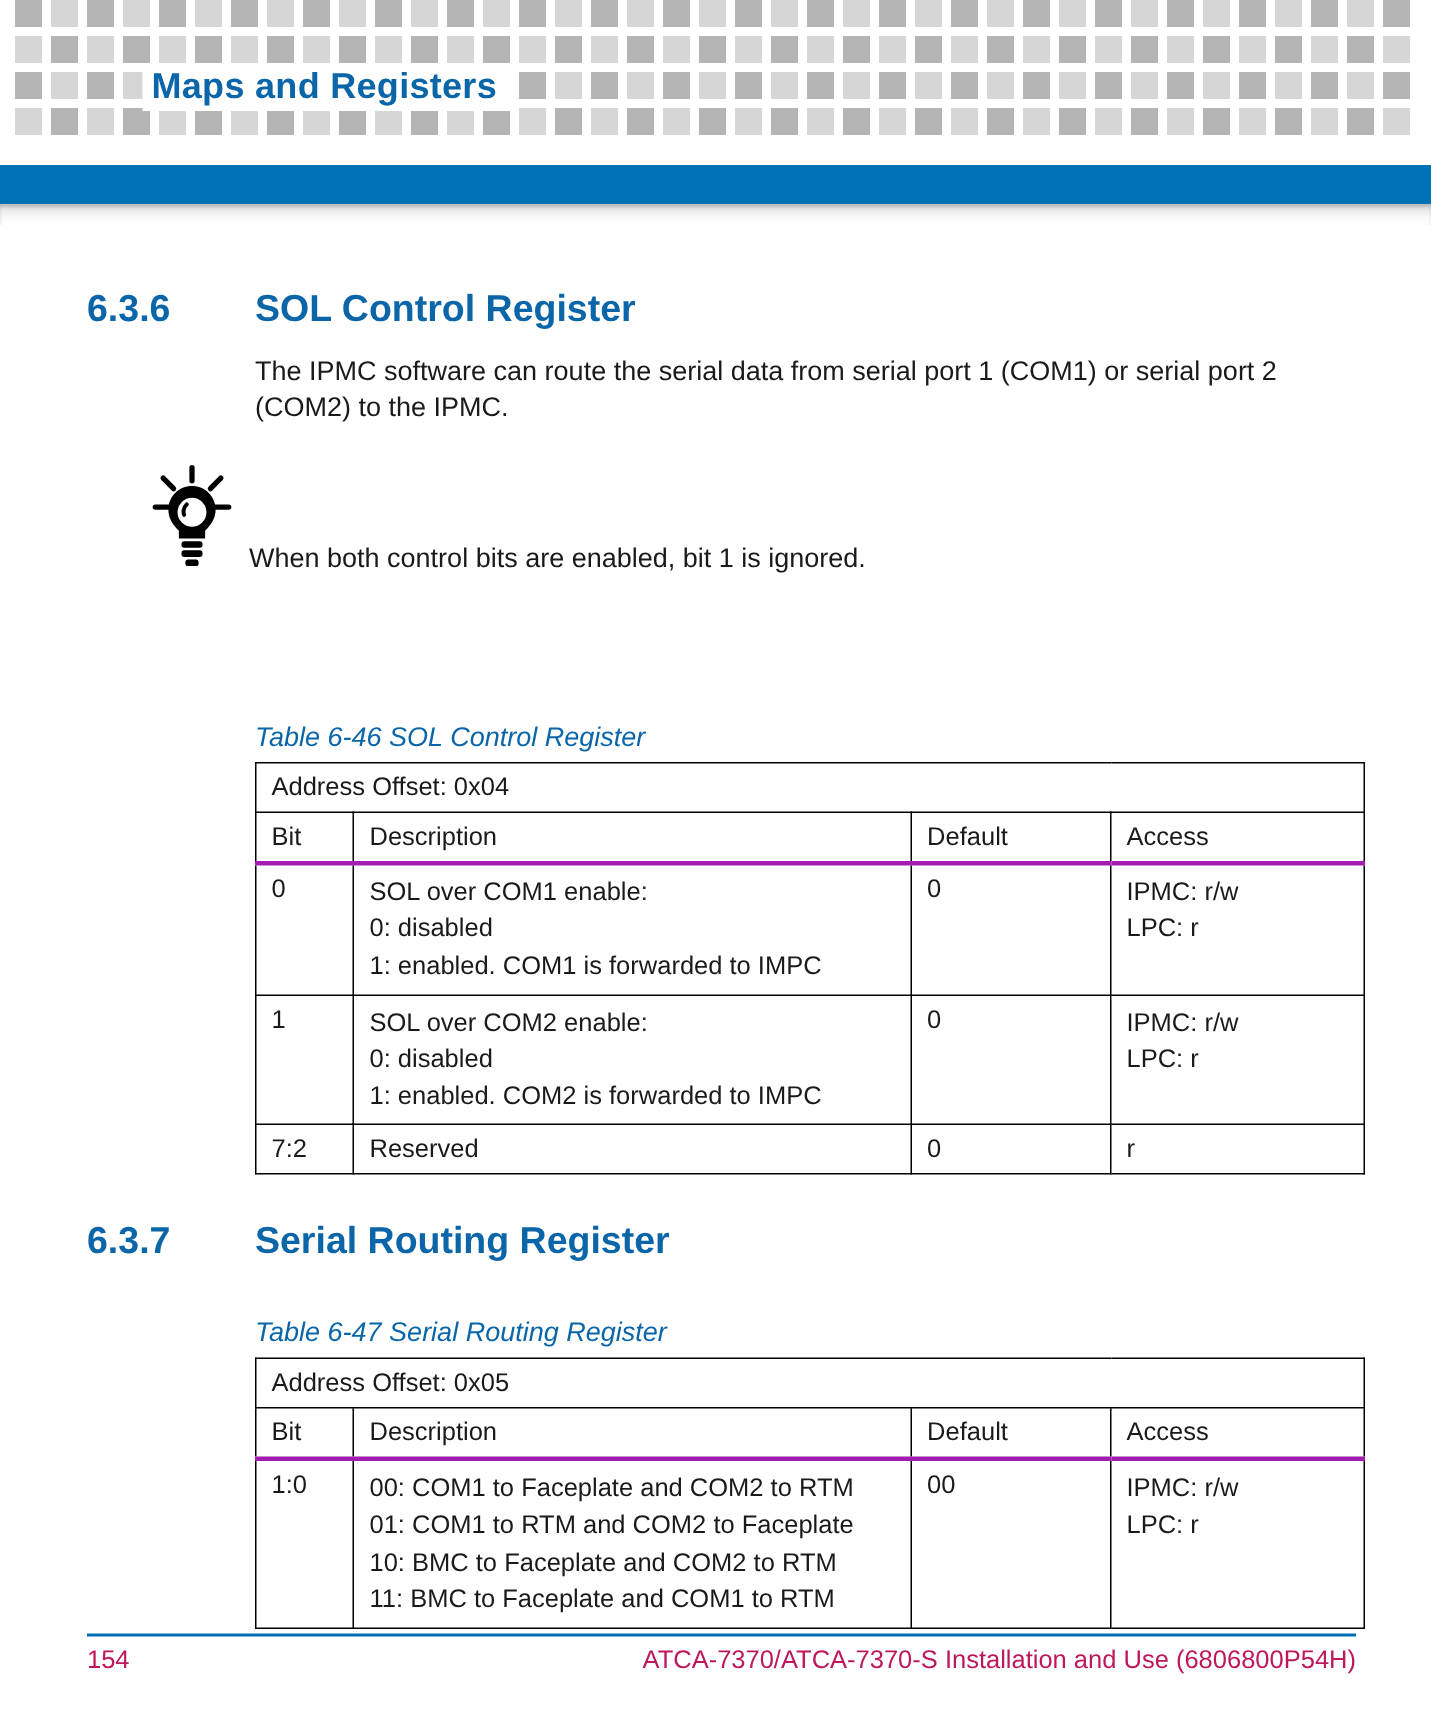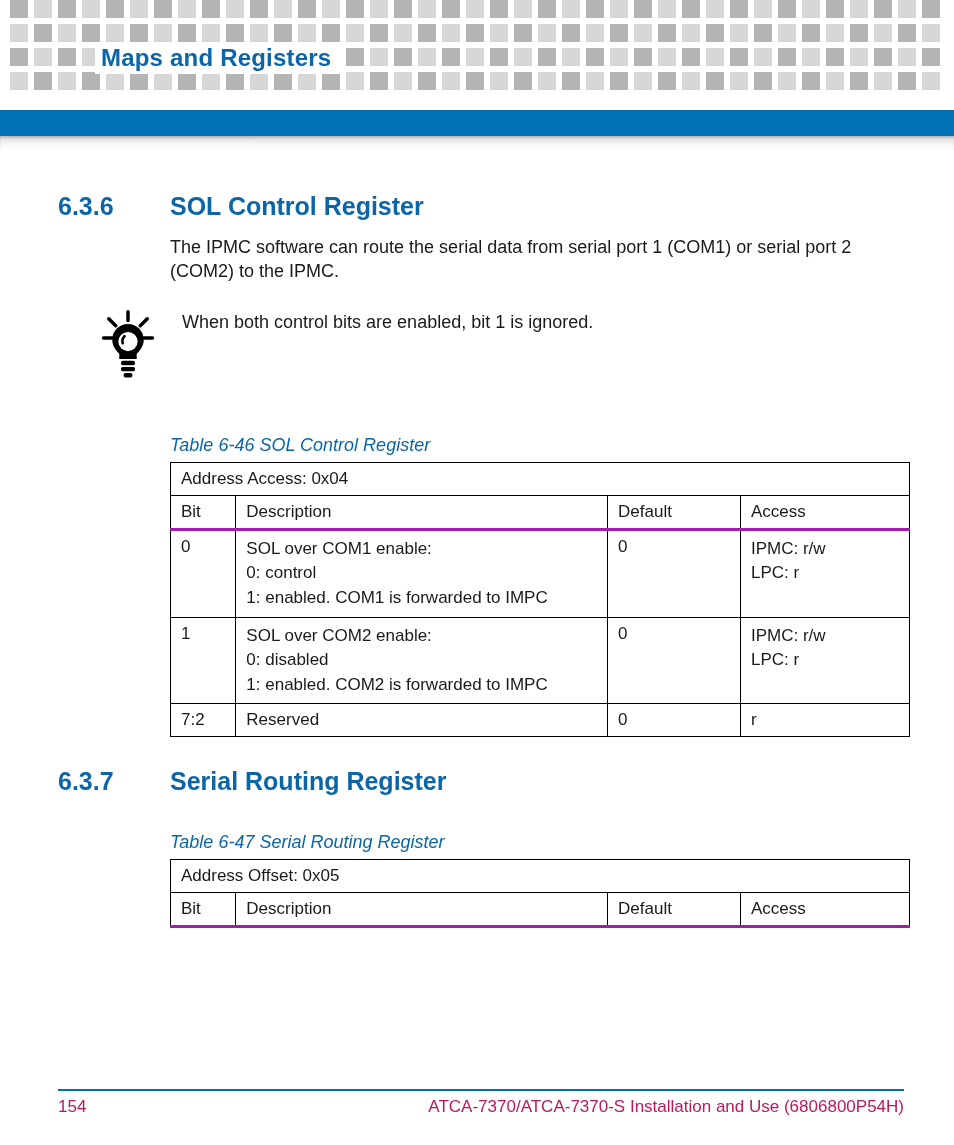--- a/index.html
+++ b/index.html
@@ -64,37 +64,37 @@
   .sectitle { font-weight:700; font-size:25px; color:#0a66a8; }
   .bodytext {
     margin-left:112px;
     font-size:18px;
     line-height:1.35;
     margin-top:14px;
     color:#1a1a1a;
   }
   .tiprow {
     display:flex;
-    align-items:flex-start;
-    gap:26px;
+    align-items:flex-end;
+    gap:10px;
     margin-top:26px;
     margin-left:42px;
   }
   .tip-icon { width:56px; flex:0 0 56px; }
   .tipcaption {
     font-size:18px;
     line-height:1.35;
     color:#1a1a1a;
   }
   .tablecap {
     font-style:italic;
     color:#0a66a8;
     font-size:18px;
     margin-left:112px;
-    margin-top:51px;
+    margin-top:96px;
     margin-bottom:6px;
   }
   .tablecap.short { margin-top:36px; }
   table.reg {
     border-collapse:collapse;
     margin-left:112px;
     width:740px;
     font-size:17px;
   }
   table.reg td, table.reg th {
@@ -328,32 +328,32 @@
         <rect x="27" y="72" width="10" height="5" rx="2" fill="#000"></rect>
       </svg>
     </span>
     <span class="tipcaption">When both control bits are enabled, bit 1 is ignored.</span>
   </div>
 
   <div class="tablecap">Table 6-46 SOL Control Register</div>
   <table class="reg">
     <tbody>
         <tr>
-          <td colspan="4">Address Access: 0x04</td>
+          <td colspan="4">Address Offset: 0x04</td>
         </tr>
     <tr class="hdrrow">
       <td class="col-bit">Bit</td>
       <td class="col-desc">Description</td>
       <td class="col-def">Default</td>
       <td class="col-acc">Access</td>
     </tr>
     <tr>
       <td>0</td>
       <td class="multiline">SOL over COM1 enable:
-0: control
+0: disabled
 1: enabled. COM1 is forwarded to IMPC</td>
       <td>0</td>
       <td class="multiline">IPMC: r/w
 LPC: r</td>
     </tr>
     <tr>
       <td>1</td>
       <td class="multiline">SOL over COM2 enable:
 0: disabled
 1: enabled. COM2 is forwarded to IMPC</td>
@@ -380,20 +380,30 @@
     <tbody>
         <tr>
           <td colspan="4">Address Offset: 0x05</td>
         </tr>
     <tr class="hdrrow">
       <td class="col-bit">Bit</td>
       <td class="col-desc">Description</td>
       <td class="col-def">Default</td>
       <td class="col-acc">Access</td>
     </tr>
+    <tr>
+      <td>1:0</td>
+      <td class="multiline">00: COM1 to Faceplate and COM2 to RTM
+01: COM1 to RTM and COM2 to Faceplate
+10: BMC to Faceplate and COM2 to RTM
+11: BMC to Faceplate and COM1 to RTM</td>
+      <td>00</td>
+      <td class="multiline">IPMC: r/w
+LPC: r</td>
+    </tr>
   </tbody>
     </table>
 
 </div>
 
 <div class="footer">
   <div class="footerline"></div>
   <div class="footerrow">
     <span>154</span>
     <span>ATCA-7370/ATCA-7370-S Installation and Use (6806800P54H)</span>

